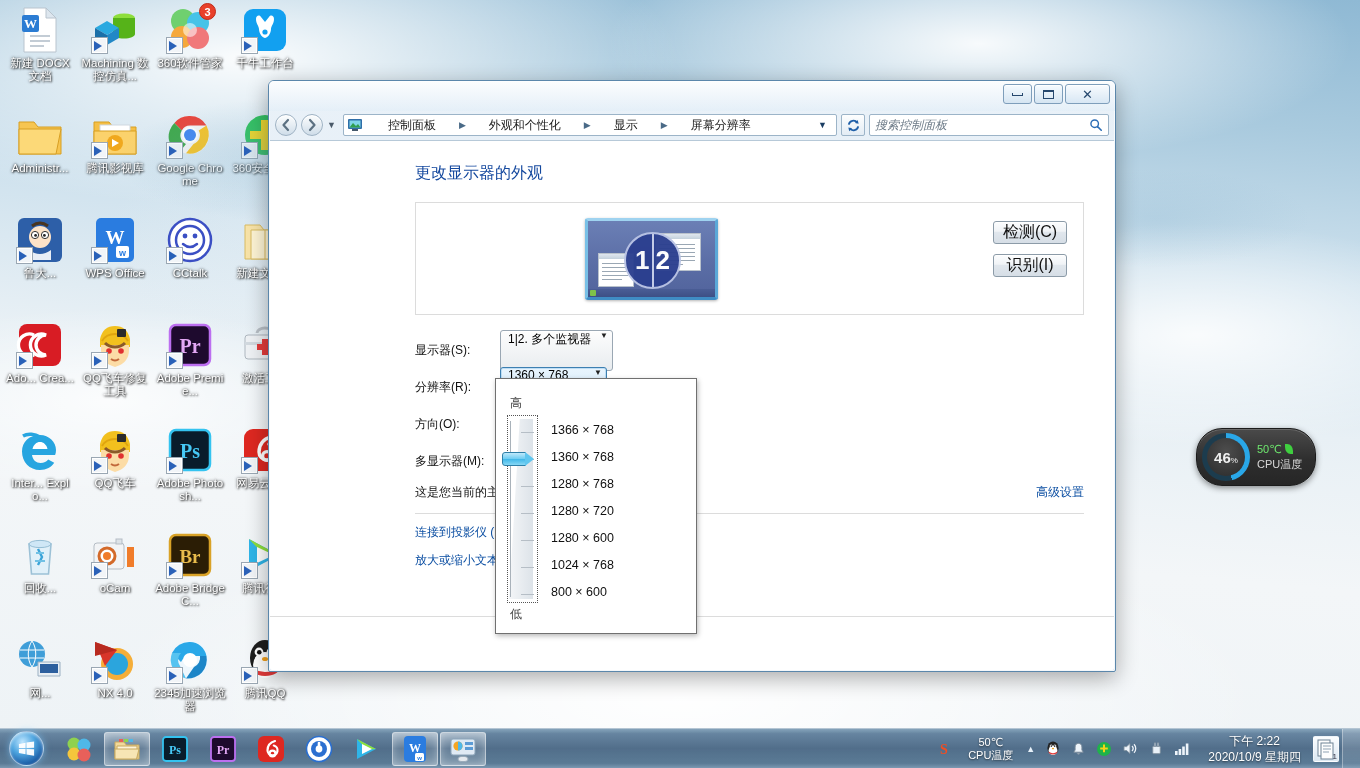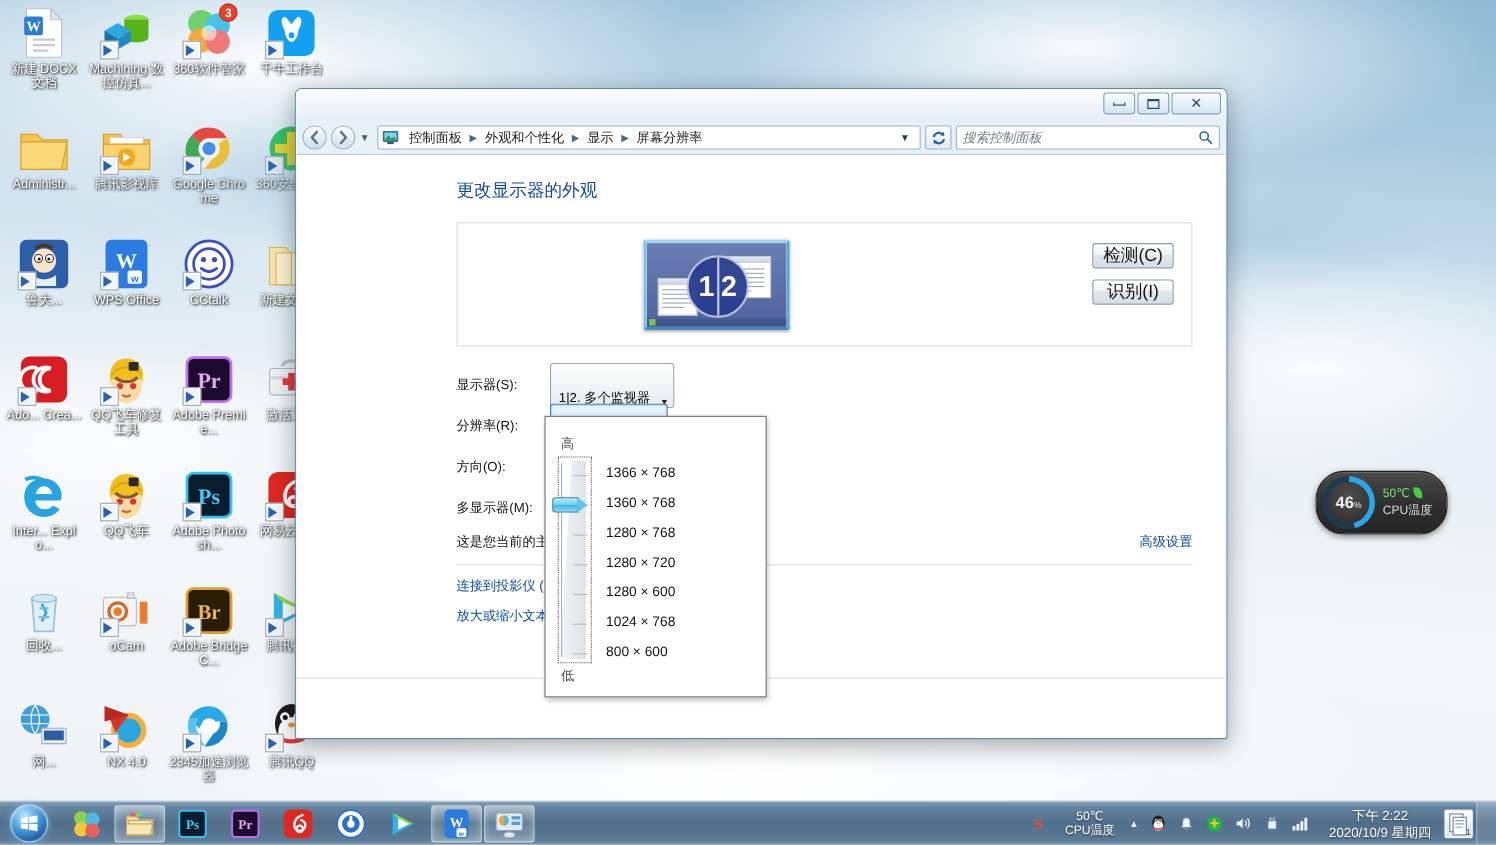--- a/index.html
+++ b/index.html
@@ -84,21 +84,21 @@
 
   .navbar { height:28px; margin:0 6px 0 6px; display:flex; align-items:center; gap:4px; }
   .navarrow { width:22px; height:22px; border-radius:50%;
      background:linear-gradient(180deg,#fdfefe,#cfdde9); border:1px solid #9fb3c4;
      display:flex;align-items:center;justify-content:center; cursor:pointer;
      box-shadow: inset 0 1px 0 #fff; }
   .navarrow svg{display:block}
   .navdrop { color:#4a5a69; font-size:9px; margin:0 3px 0 0; cursor:pointer; }
   .addrbar {
     flex:1; height:22px; background:#fff; border:1px solid #9cb4c8; border-radius:2px;
-    display:flex; align-items:center; padding:0 2px 0 3px; gap:1px; min-width:0;
+    display:flex; align-items:center; padding:0 2px 0 3px; gap:17px; min-width:0;
   }
   .crumb { font-size:12px; color:#1a1a1a; padding:2px 5px; border-radius:2px; cursor:pointer; white-space:nowrap; }
   .sep { color:#4a6a87; font-size:9px; padding:0 1px; }
   .addr-caret{ margin-left:auto; color:#1b3d63; font-size:9px; padding:0 7px; cursor:pointer;}
   .refresh { width:24px;height:22px; display:flex;align-items:center;justify-content:center;
              border:1px solid #9cb4c8; border-radius:2px; background:linear-gradient(180deg,#fdfefe,#e3ecf4); cursor:pointer;}
   .searchbox { width:240px; height:22px; background:#fff; border:1px solid #9cb4c8; border-radius:2px;
                display:flex; align-items:center; padding:0 5px; }
   .searchbox input { border:0; outline:0; flex:1; font-size:12px; color:#222;
                      font-family:inherit; font-style:italic; background:transparent;}
@@ -143,21 +143,21 @@
     cursor:pointer; font-family:inherit;
     box-shadow: inset 0 1px 0 #fff;
   }
   .btn[disabled]{ color:#9a9a9a; background:linear-gradient(180deg,#f8f8f8,#ececec); border-color:#bdbdbd; cursor:default;}
   .prevbtn { position:absolute; right:16px; width:74px; height:23px; }
 
   .form { position:relative; margin-left:145px; margin-top:17px; }
   .frow { display:flex; align-items:center; height:37px; }
   .flabel { width:85px; font-size:12px; color:#111; }
   .combo {
-    height:41px; border:1px solid #9aa7b3; border-radius:3px; display:flex; align-items:flex-end;
+    height:41px; border:1px solid #9aa7b3; border-radius:3px; display:flex; align-items:flex-start;
     padding:0 4px 0 7px; font-size:12px; background:linear-gradient(180deg,#fdfdfd,#e8ecef); cursor:pointer;
     box-shadow: inset 0 1px 0 #fff;
   }
   .combo .cv{ flex:1; white-space:nowrap; }
   .combo .car{ font-size:8px; color:#222; padding-left:8px; }
   .combo.focused {
     border-color:#3c7fb1; background:linear-gradient(180deg,#e8f4fd,#cfe9fb);
     box-shadow: 0 0 0 1px #bdddf4 inset;
   }
   .note { font-size:12px; color:#111; margin-top:4px; }

